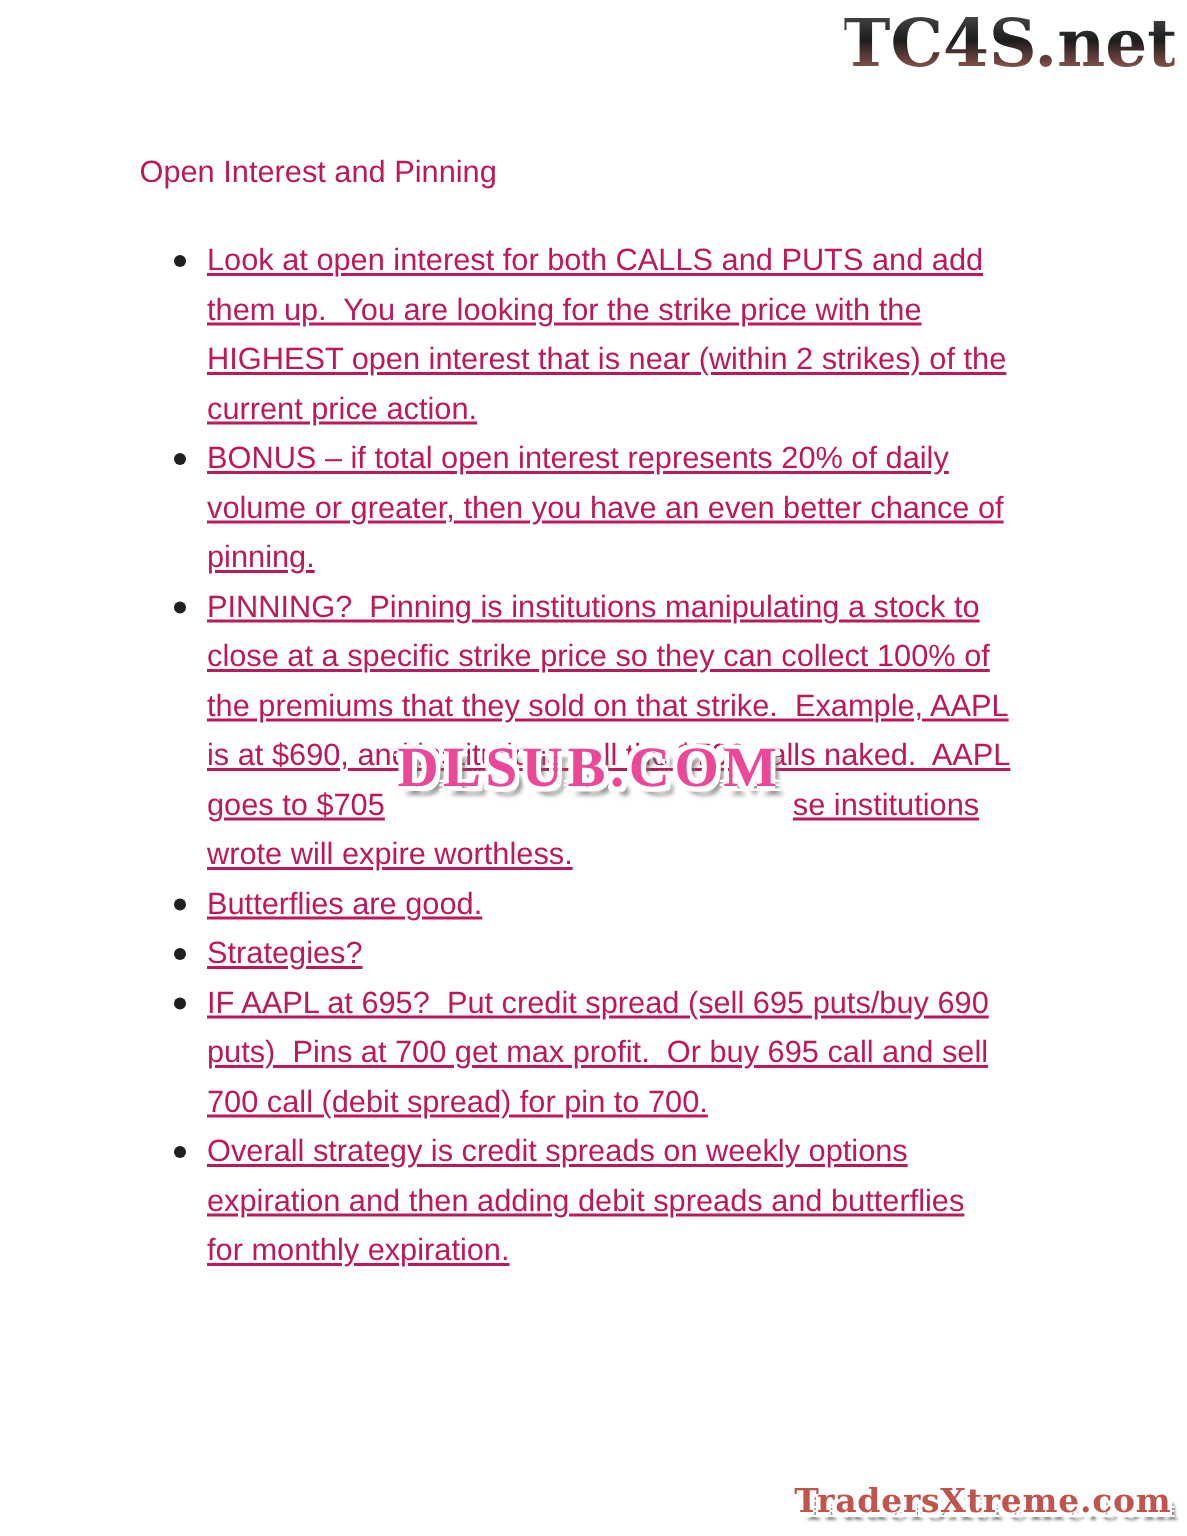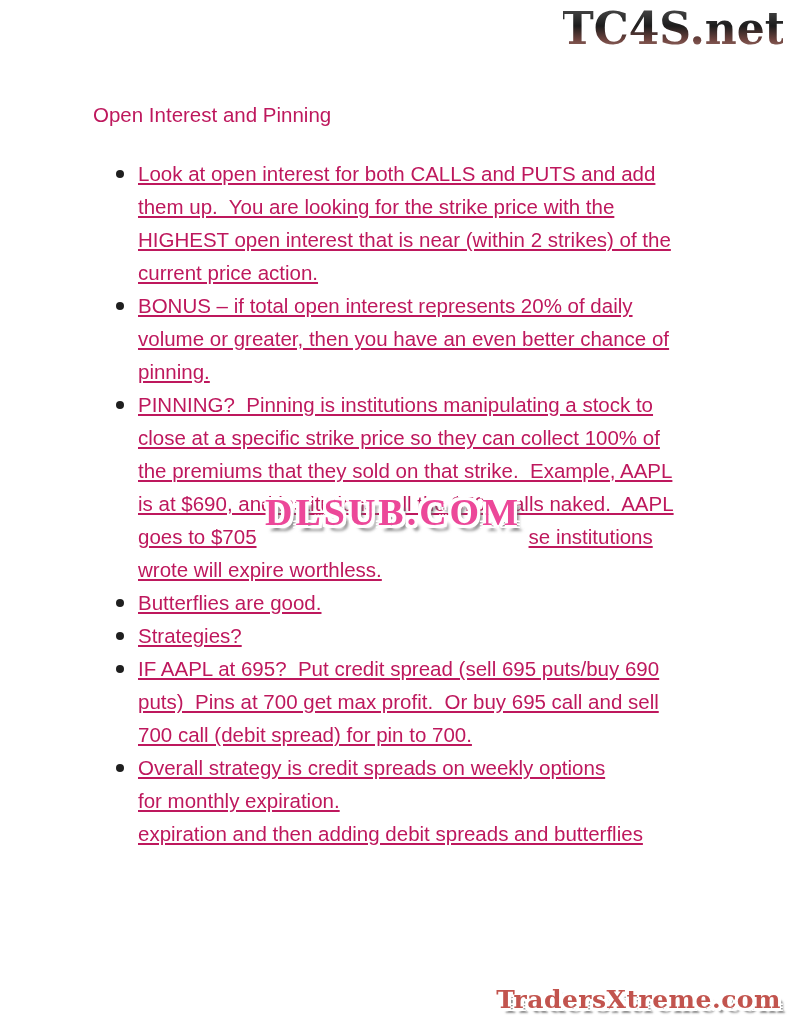--- a/index.html
+++ b/index.html
@@ -78,21 +78,21 @@
        5px  6px 3px rgba(110,110,110,0.75);
   }
 
   
   .footer-site {
     position: absolute;
     right: 10px;
     bottom: 10px;
     font-family: "DejaVu Serif", serif;
     font-weight: bold;
-    font-size: 25px;
+    font-size: 22px;
     letter-spacing: 0.5px;
     color: #c2544e;
     text-shadow:
       -3px -3px 0 #ffffff,  3px -3px 0 #ffffff,
       -3px  3px 0 #ffffff,  3px  3px 0 #ffffff,
       -3px  0   0 #ffffff,  3px  0   0 #ffffff,
        0   -3px 0 #ffffff,  0    3px 0 #ffffff,
        5px  5px 2px rgba(120,120,120,0.85);
   }
 </style>
@@ -159,22 +159,22 @@
         <span class="dot"></span>
         <div class="line">IF AAPL at 695?  Put credit spread (sell 695 puts/buy 690</div>
         <div class="line">puts)  Pins at 700 get max profit.  Or buy 695 call and sell</div>
         <div class="line">700 call (debit spread) for pin to 700.</div>
       </div>
 
 
       <div class="bullet">
         <span class="dot"></span>
         <div class="line">Overall strategy is credit spreads on weekly options</div>
+        <div class="line">expiration and then adding debit spreads and butterflies</div>
         <div class="line">for monthly expiration.</div>
-        <div class="line">expiration and then adding debit spreads and butterflies</div>
       </div>
 
     </div>
   </div>
 
   <div class="watermark">DLSUB.COM</div>
 
   <div class="footer-site">TradersXtreme.com</div>
 
 </div>

